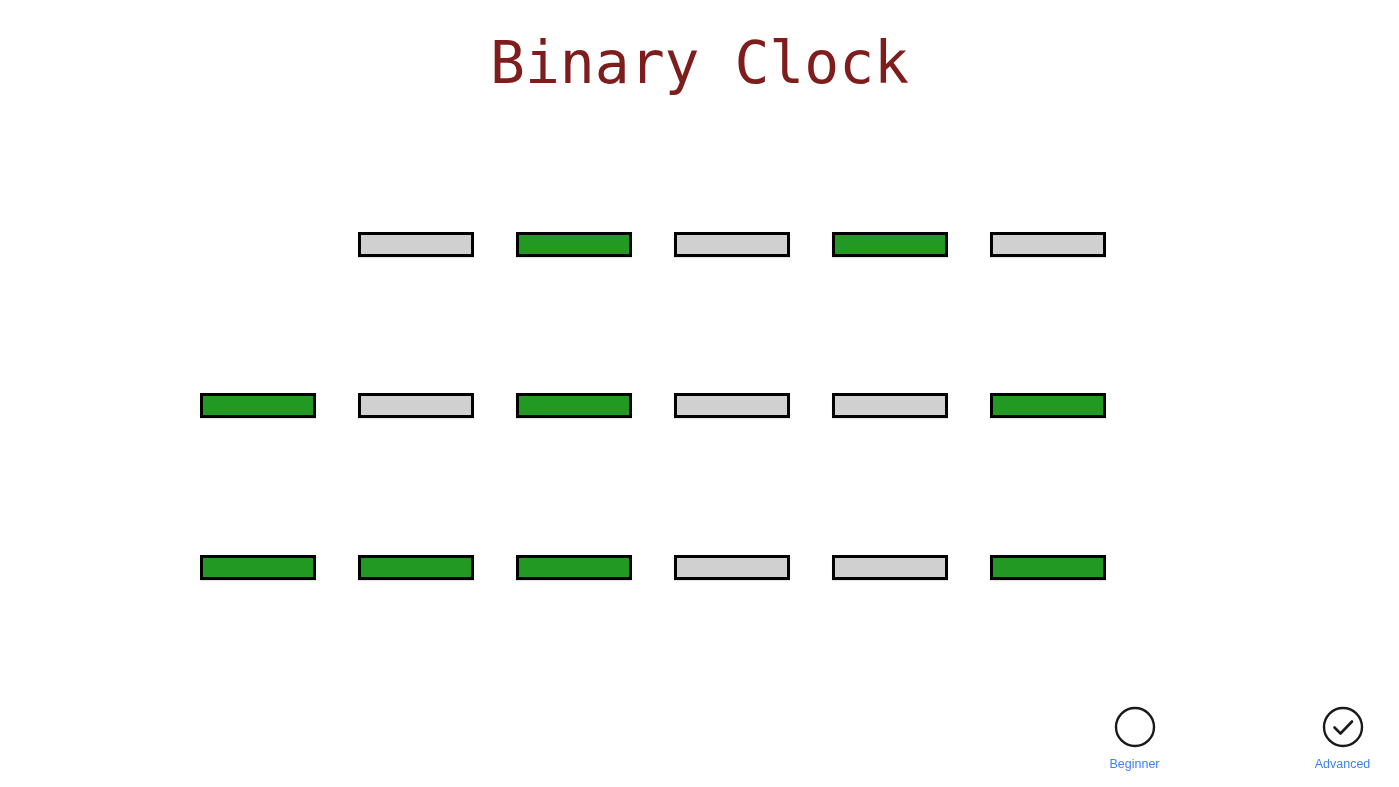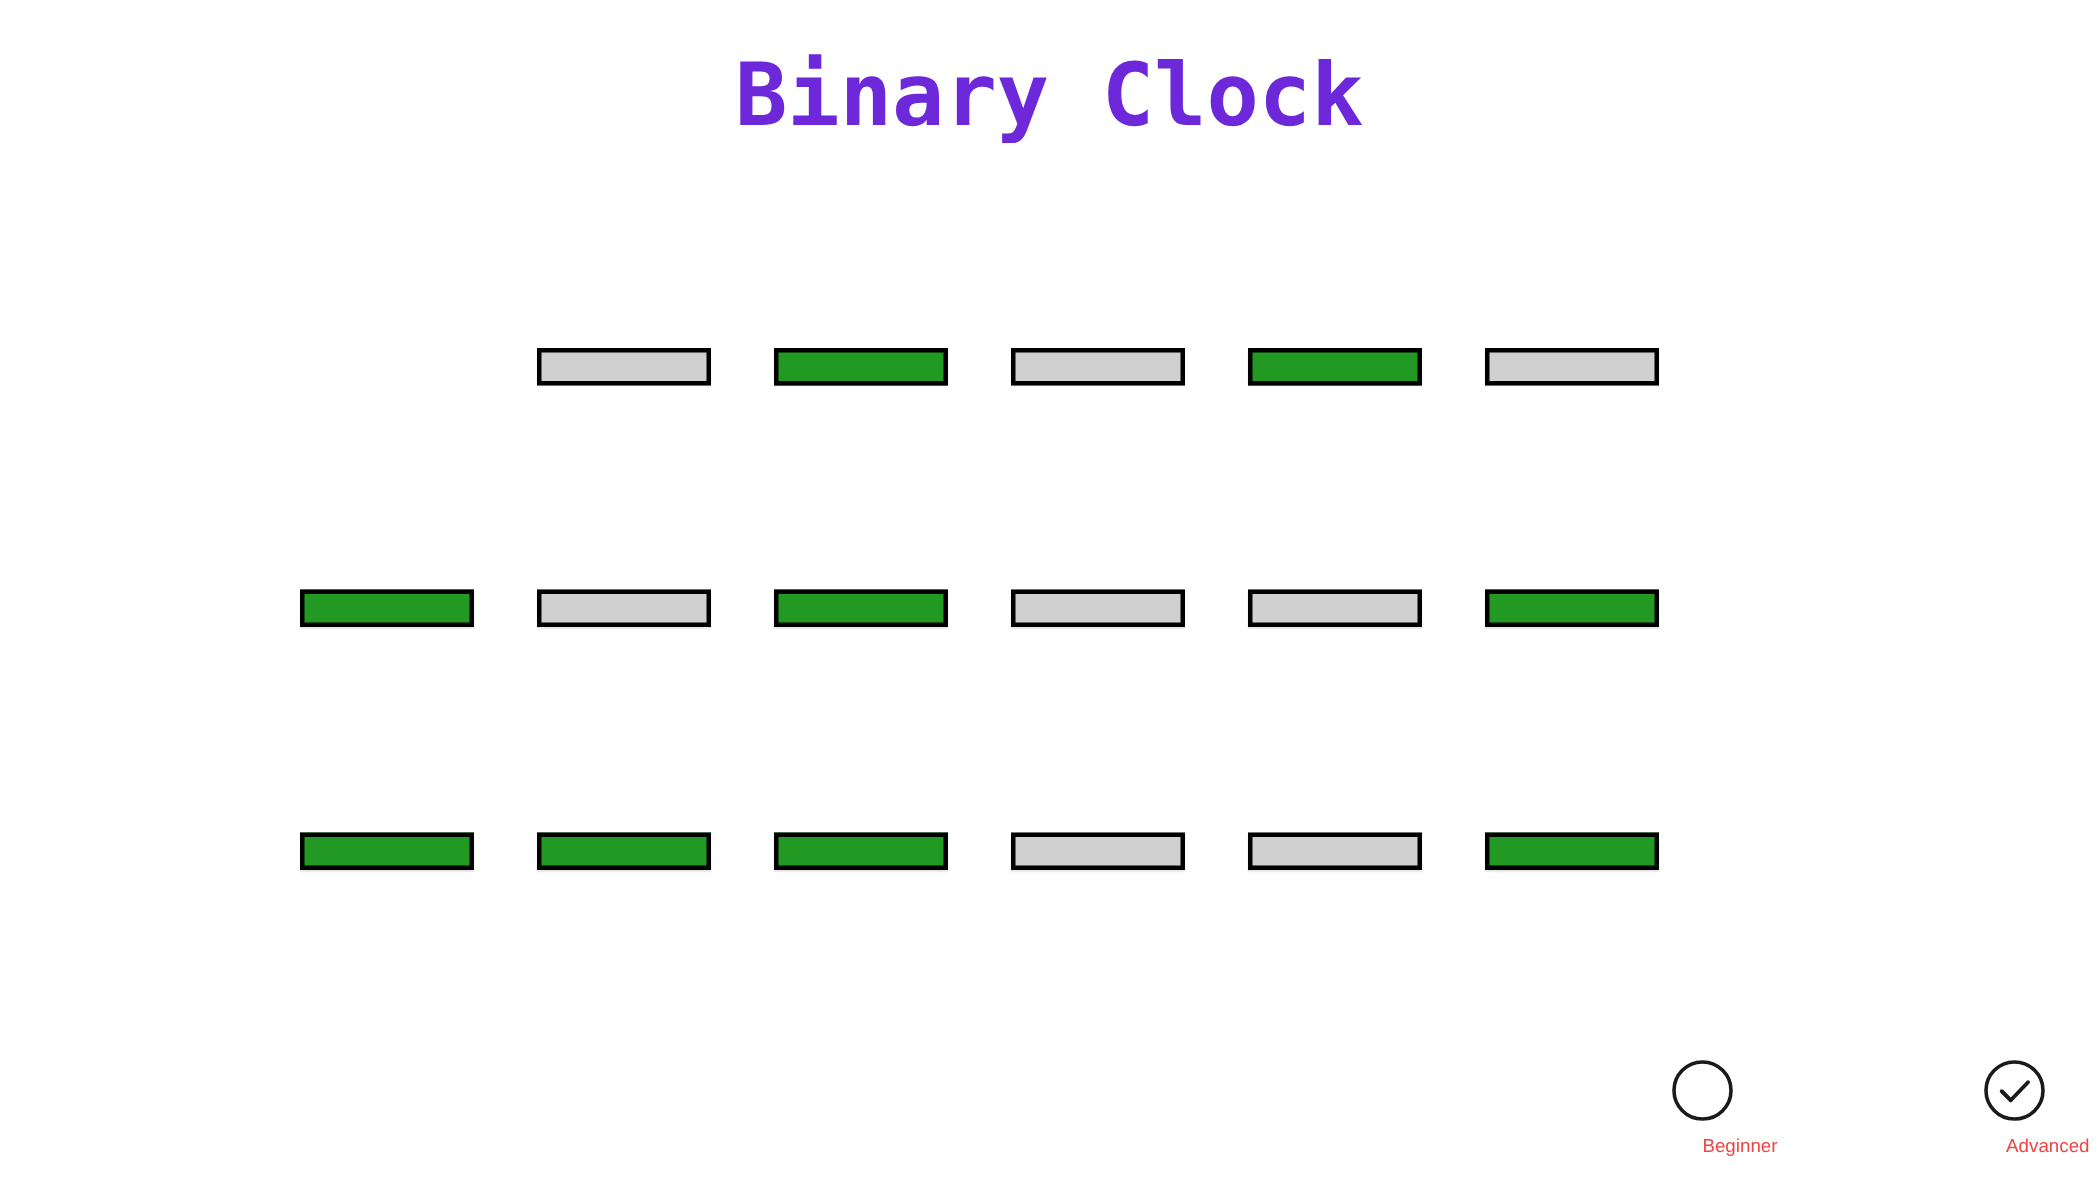--- a/index.html
+++ b/index.html
@@ -19,23 +19,23 @@
 
   
   .app-title {
     position: absolute;
     top: 27px;
     left: 0;
     width: 1399px;
     text-align: center;
     font-family: "DejaVu Sans Mono", "Liberation Mono", monospace;
     font-size: 58px;
-    font-weight: 700;
+    font-weight: 400;
     line-height: 72px;
-    color: #6d28d9;
+    color: #7f1d1d;
     letter-spacing: 0px;
     white-space: pre;
   }
 
   
   .clock-grid {
     position: absolute;
     left: 200px;
     top: 232px;
     width: 906px;
@@ -116,23 +116,22 @@
     stroke: #1a1a1a;
     stroke-width: 2.6;
     stroke-linecap: round;
     stroke-linejoin: round;
   }
   .difficulty-label {
     margin-top: 8px;
     font-family: "Liberation Sans", sans-serif;
     font-size: 12.5px;
     line-height: 16px;
-    color: #ef4444;
+    color: #3b82f6;
     white-space: nowrap;
-    text-align: right;
   }
 </style>
 </head>
 <body>
 
 <div class="app-title">Binary Clock</div>
 
 <div class="clock-grid">
 
   <div class="clock-row row-0">

